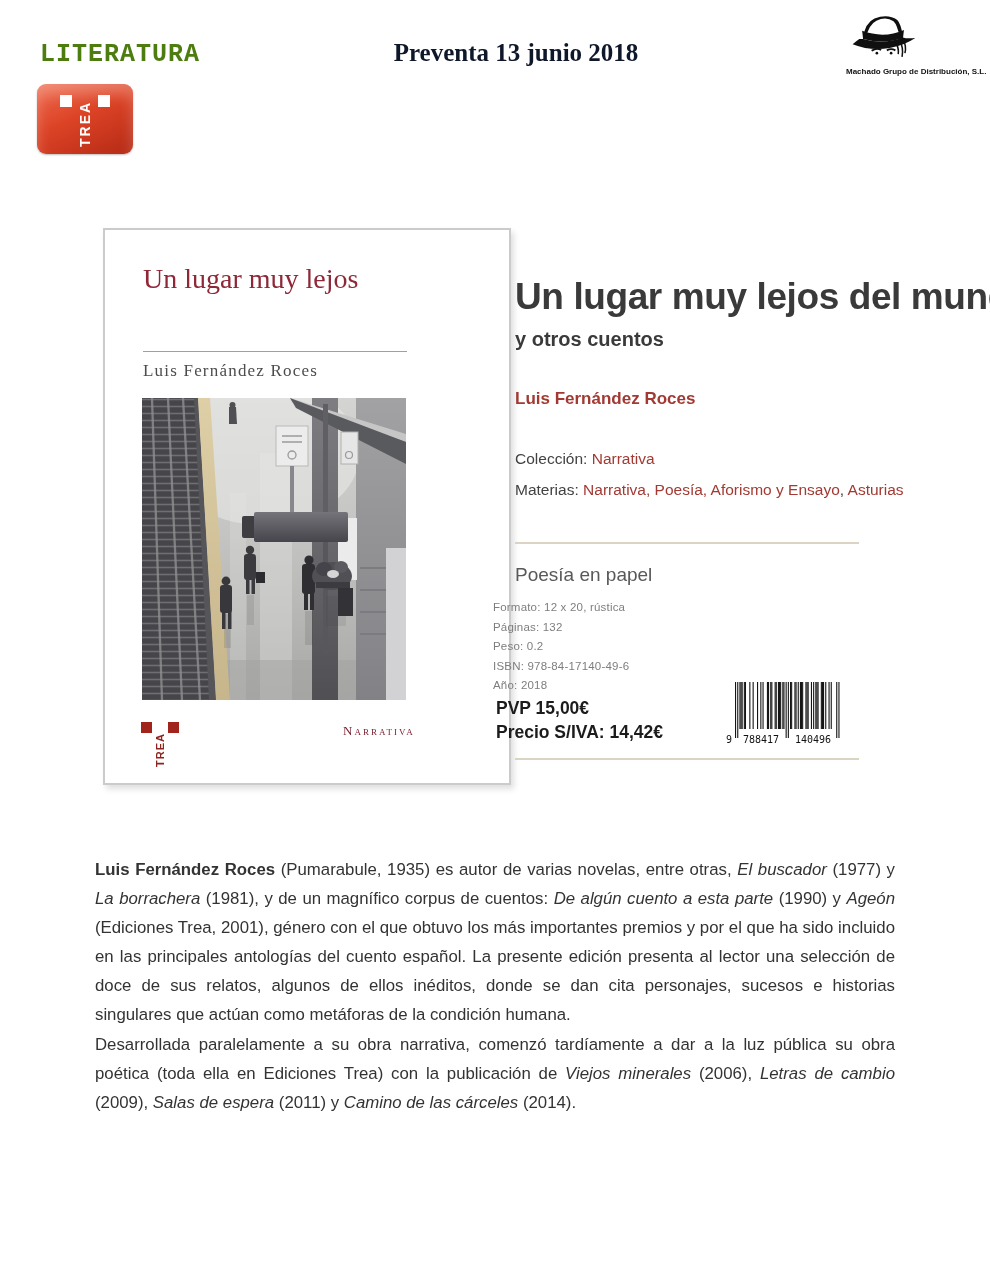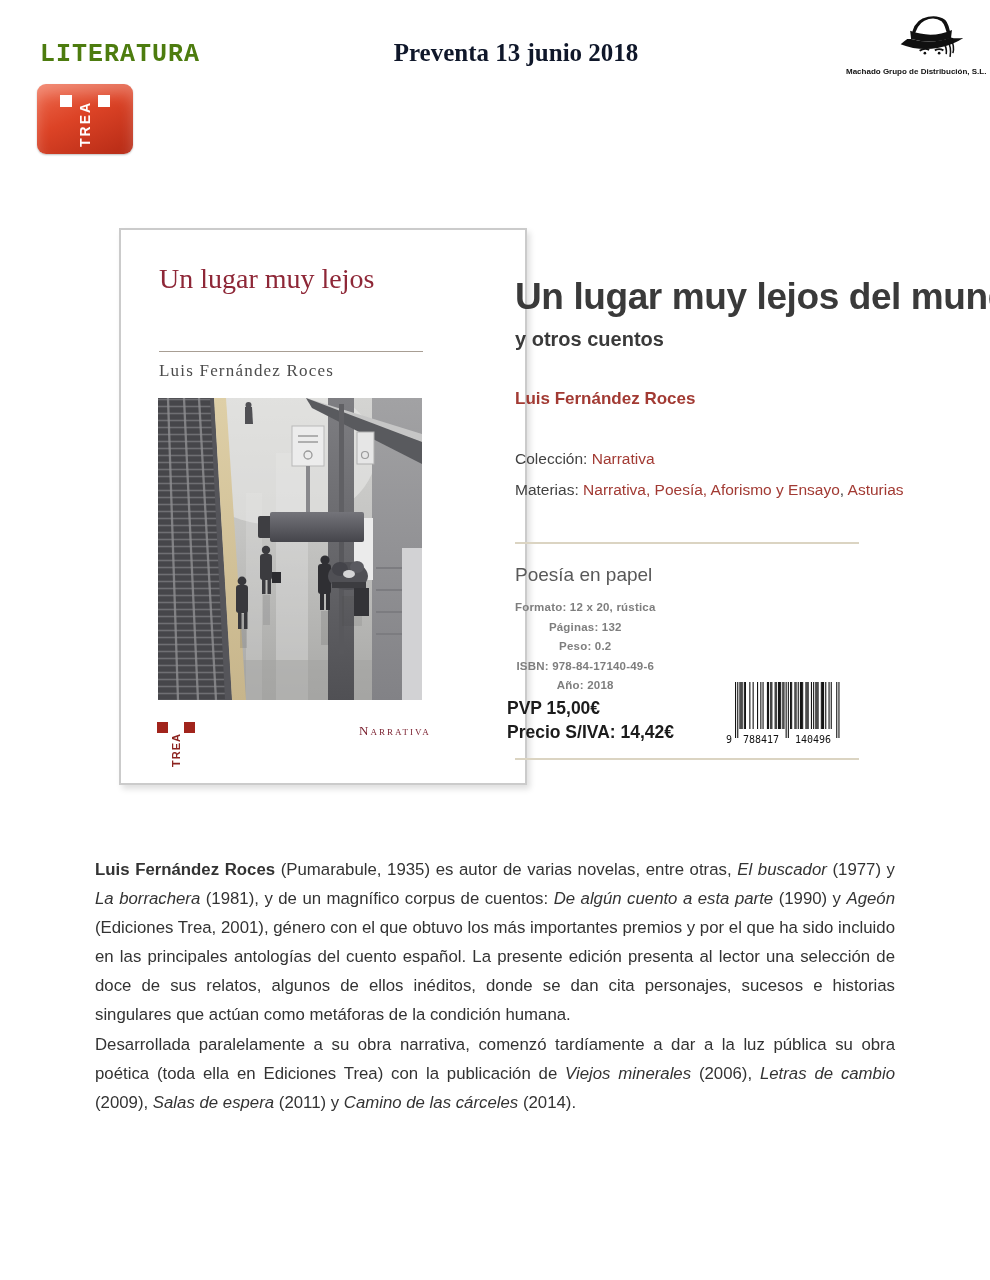--- a/index.html
+++ b/index.html
@@ -15,21 +15,21 @@
   .category {
     left:40px; top:40px;
     font-family:Liberation Mono, monospace; font-weight:bold;
     font-size:25px; letter-spacing:1px; color:#4d7c0f;
   }
   .presale {
     left:516px; top:39px; transform:translateX(-50%);
     font-family:"Liberation Serif", serif; font-weight:bold;
     font-size:25px; color:#0f172a; white-space:nowrap;
   }
-  .machado { right:20px; top:12px; width:124px; text-align:right; }
+  .machado { right:20px; top:12px; width:124px; text-align:left; }
   .machado-caption {
     font-size:8px; font-weight:bold; color:#111; white-space:nowrap; margin-top:1px;
   }
 
   
   .trea-logo {
     left:37px; top:84px; width:96px; height:70px; border-radius:9px;
     background:linear-gradient(155deg, #ef6a4d 0%, #dc4326 45%, #b52a15 100%);
     box-shadow:inset 0 10px 14px rgba(255,255,255,.25), 0 1px 2px rgba(0,0,0,.25);
   }
@@ -39,21 +39,20 @@
     position:absolute; left:50%; transform:translateX(-50%) rotate(180deg);
     writing-mode:vertical-rl; font-weight:bold;
   }
   .trea-logo .vert-text { top:9px; height:54px; color:#fff; font-size:14px; letter-spacing:2px; }
 
   
   .cover {
     left:103px; top:228px; width:408px; height:557px;
     background:#fff; border:2px solid #cbcbcb;
     box-shadow:3px 4px 6px rgba(0,0,0,.13);
-    margin-left:16px;
   }
   .cover-title {
     left:38px; top:32px; font-family:"Liberation Serif", serif;
     color:var(--cover_title_red); font-size:28px; line-height:34px; white-space:nowrap;
   }
   .cover-title .suffix { font-size:18px; }
   .cover-rule { left:38px; top:121px; width:264px; height:1px; background:#a89e94; }
   .cover-author {
     left:38px; top:131px; font-family:"Liberation Serif", serif;
     font-size:17px; letter-spacing:1.2px; color:#4c4c4c;
@@ -72,22 +71,22 @@
   .d-title {
     left:515px; top:276px; font-size:37px; font-weight:bold;
     letter-spacing:-0.4px; color:#3a3a3a; white-space:nowrap;
   }
   .d-subtitle { left:515px; top:328px; font-size:20px; font-weight:bold; color:#3a3a3a; }
   .d-author { left:515px; top:389px; font-size:17px; font-weight:bold; color:var(--accent_red); }
   .meta-line { left:515px; font-size:15.5px; color:#424242; white-space:nowrap; }
   .meta-line .lnk { color:var(--accent_red); }
   .divider { left:515px; width:344px; height:2px; background:#dbd4c2; }
   .d-edition { left:515px; top:564px; font-size:19px; color:#595959; }
-  .d-specs { left:515px; top:598px; font-size:11.5px; font-weight:bold; color:#7e7e7e; line-height:19.5px; letter-spacing:0.2px;text-align:center; }
-  .d-price { left:507px; font-size:17.5px; font-weight:bold; color:#1c1c1c; }
+  .d-specs { left:493px; top:598px; font-size:11.5px; font-weight:normal; color:#7e7e7e; line-height:19.5px; letter-spacing:0.2px; }
+  .d-price { left:496px; font-size:17.5px; font-weight:bold; color:#1c1c1c; }
   .barcode { left:722px; top:680px; }
   .barcode text { font-family:"DejaVu Sans Mono", monospace; font-size:10px; fill:#111; }
 
   
   .bio {
     left:95px; top:831px; width:800px;
     font-size:16.8px; line-height:29px; color:#333; text-align:justify;margin-top:24px;
   }
   .bio p + p { margin-top:1px; }
   .b { font-weight:bold; } .i { font-style:italic; }

